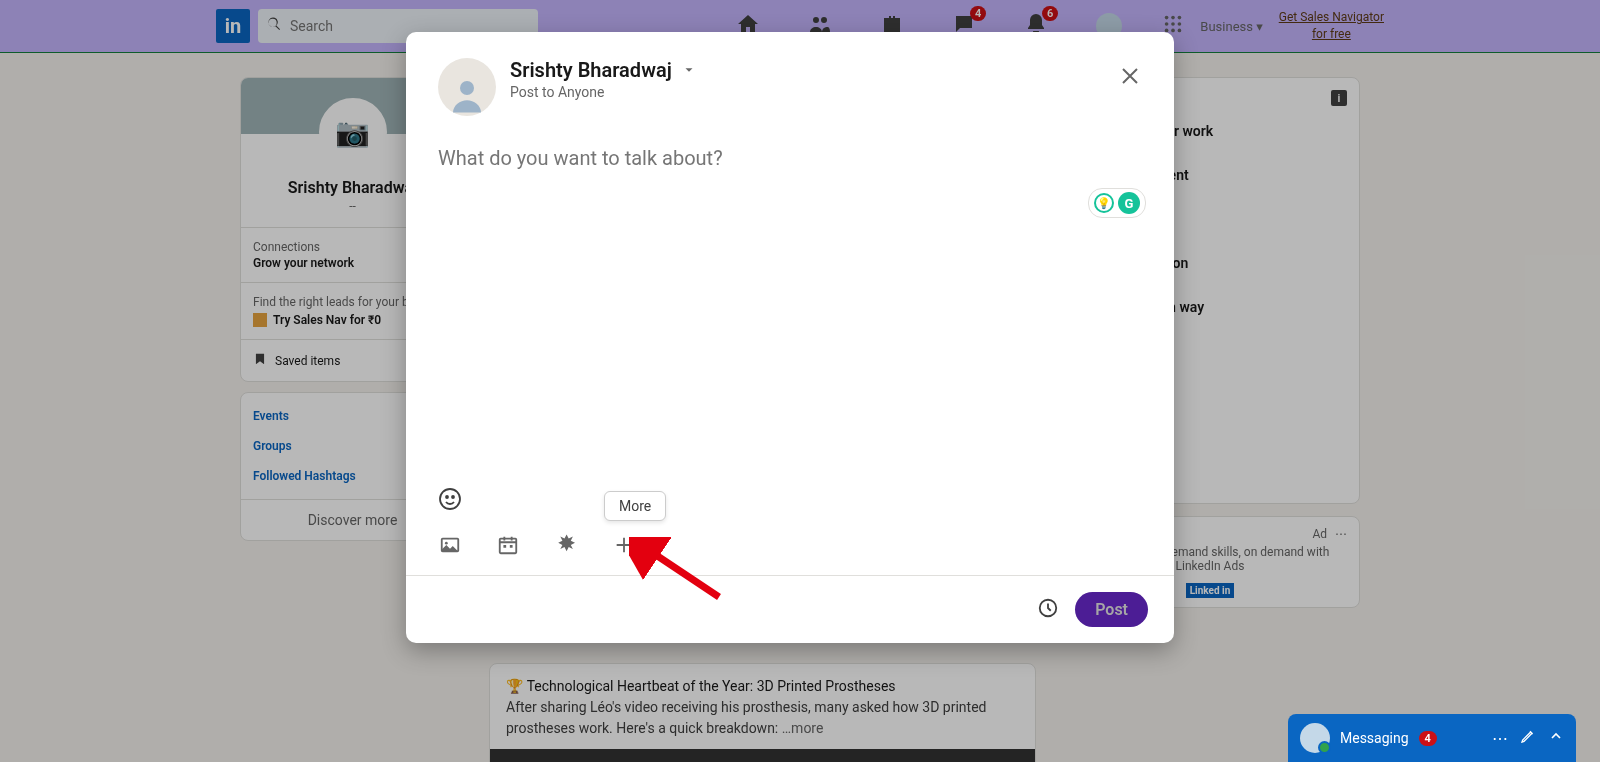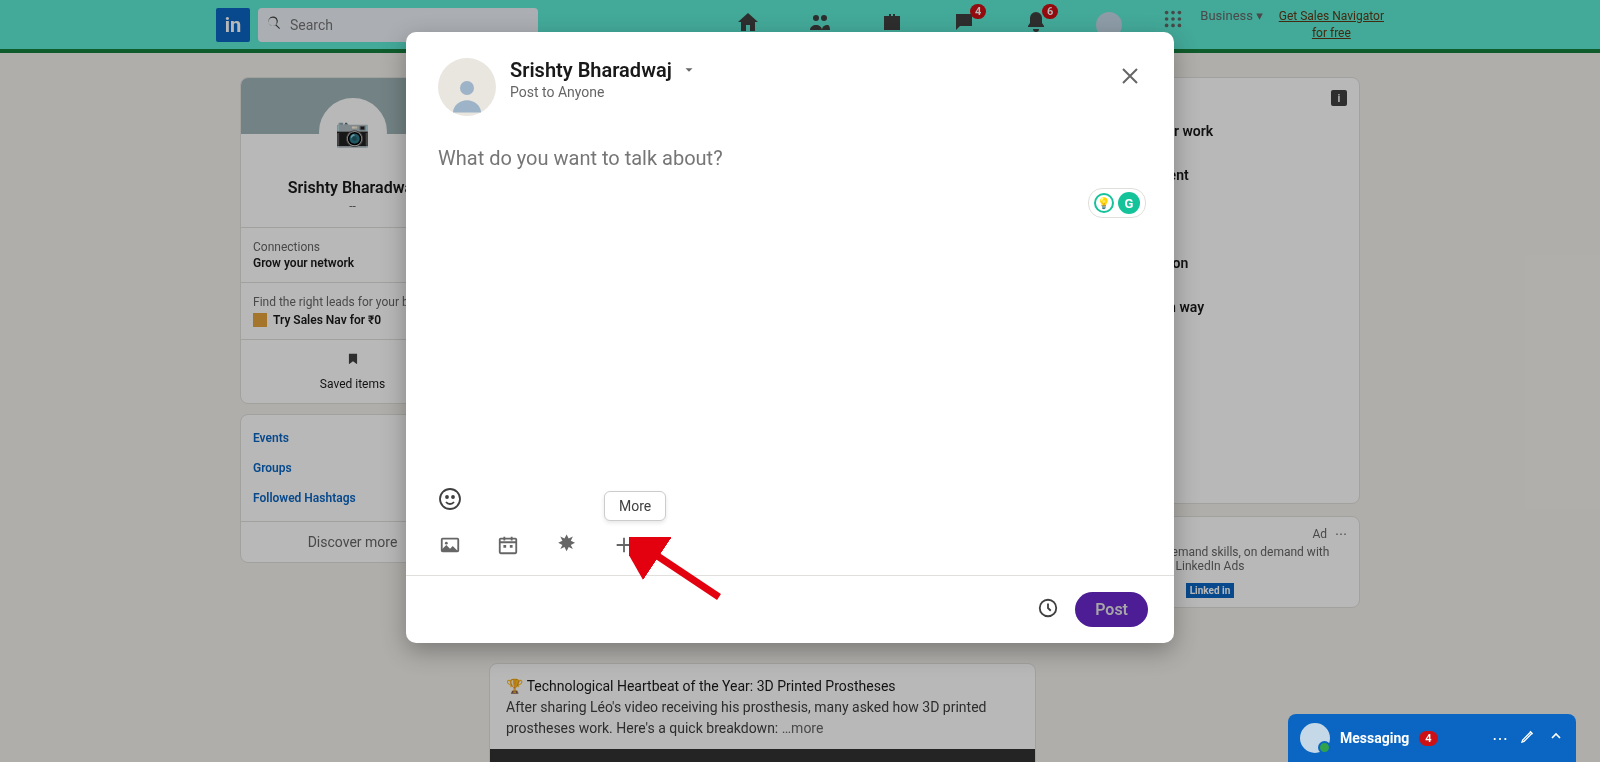--- a/index.html
+++ b/index.html
@@ -9,22 +9,22 @@
       font-family: -apple-system, BlinkMacSystemFont, "Segoe UI", Roboto, sans-serif;
     }
     body {
       background: #f4f2ee;
       width: 1600px;
       height: 762px;
       overflow: hidden;
       position: relative;
     }
     .top-nav {
-      background: #5eead4;
-      border-bottom: 4px solid #15803d;
+      background: #c4b5fd;
+      border-bottom: 1px solid #15803d;
       height: 53px;
       display: flex;
       align-items: center;
       padding: 0 16px;
     }
     .nav-inner {
       width: 100%;
       max-width: 1168px;
       margin: 0 auto;
       display: flex;
@@ -87,21 +87,21 @@
     .avatar-small {
       width: 26px;
       height: 26px;
       border-radius: 50%;
       background: #c4d8e8;
       display: inline-block;
     }
     .right-promo {
       margin-left: 40px;
       display: flex;
-      align-items: flex-start;
+      align-items: center;
       gap: 16px;
     }
     .apps-icon {
       color: #666;
       font-size: 20px;
     }
     .promo-link {
       color: #5e3b17;
       font-size: 12px;
       text-decoration: underline;
@@ -174,21 +174,20 @@
       margin-top: 2px;
     }
     .saved-row {
       display: flex;
       align-items: center;
       gap: 8px;
       font-size: 12px;
       color: #191919;
       padding: 12px;
       border-top: 1px solid #e0dfdc;
-      flex-direction: column;
     }
     .extras-card {
       background: #fff;
       border: 1px solid #e0dfdc;
       border-radius: 8px;
       margin-top: 10px;
       padding: 8px 12px 0;
       font-size: 12px;
     }
     .extras-card .link {
@@ -484,21 +483,21 @@
       position: absolute;
       right: -1px;
       bottom: -1px;
       width: 9px;
       height: 9px;
       background: #31a24c;
       border: 2px solid #0a66c2;
       border-radius: 50%;
     }
     .msg-title {
-      font-weight: 700;
+      font-weight: 400;
       font-size: 14px;
     }
     .msg-badge {
       background: #cc1016;
       border-radius: 9px;
       font-size: 11px;
       padding: 1px 6px;
       font-weight: 600;
     }
     .msg-icons {

